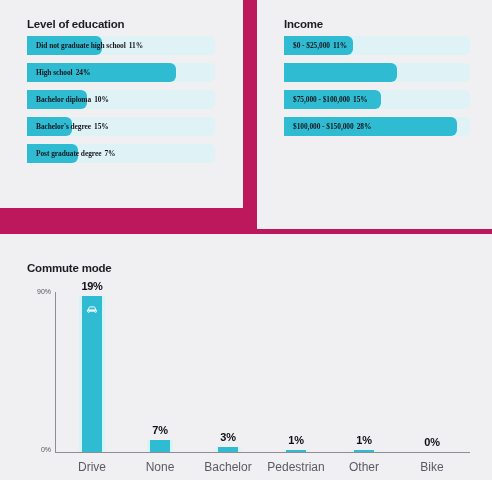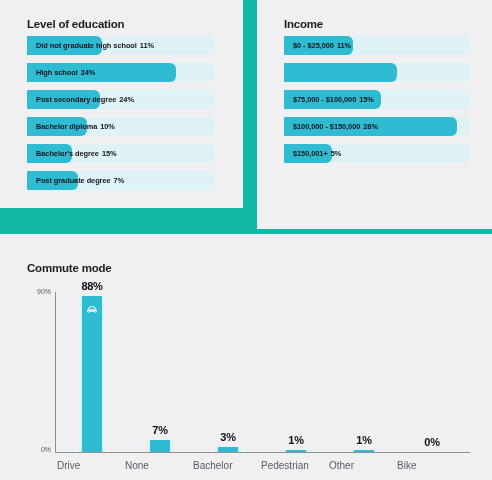--- a/index.html
+++ b/index.html
@@ -2,21 +2,21 @@
 <html><head>
 <meta charset="utf-8">
 <style>
   * { box-sizing: border-box; margin: 0; padding: 0; }
   html, body {
     width: 492px; height: 480px;
     background: #ffffff;
     font-family: "Liberation Sans", sans-serif;
     overflow: hidden;
   }
-  #root { position: relative; width: 492px; height: 480px; background:#14b8a6;padding-left:43px; }
+  #root { position: relative; width: 492px; height: 480px; background:#be185d;padding-left:43px; }
 
   
   .card { position: absolute; background: #f0f0f2; }
   #card-education { left: 0px;   top: 0px;   width: 243px; height: 208px; }
   #card-income    { left: 257px; top: 0px;   width: 235px; height: 229px; }
   #card-commute   { left: 0px;   top: 234px; width: 492px; height: 328px; }
 
   .card-title {
     position: absolute;
     font-size: 11.5px;
@@ -26,21 +26,21 @@
   }
   #title-education { left: 27px; top: 18px; }
   #title-income    { left: 27px; top: 18px; }
   #title-commute   { left: 27px; top: 28px; }
 
   
   .hbars { position: absolute; }
   #bars-education { left: 27px; top: 36px; width: 188px; }
   #bars-income    { left: 27px; top: 36px; width: 186px; }
 
-  .hrow { position: relative; height: 19px; margin-bottom: 8px; }
+  .hrow { position: relative; height: 19px; margin-bottom: 8px; font-family: Liberation Serif, serif; }
   .htrack {
     position: absolute; left: 0; top: 0;
     height: 19px; width: 100%;
     background: #dff3f7;
     border-radius: 0 5px 5px 0;
   }
   .hfill {
     position: absolute; left: 0; top: 0;
     height: 19px;
     background: #2fbcd2;
@@ -95,23 +95,23 @@
     background: #2fbcd2;
   }
   .vvalue {
     position: absolute;
     left: 0; width: 100%; text-align: center;
     font-size: 11px; font-weight: bold; color: #0e0e16;
     letter-spacing: -0.3px;
   }
   .vcat {
     position: absolute;
-    left: 0; width: 100%; 
+    left: 0; width: 100%; text-align: center;
     top: 168px;
-    font-size: 10px; color: #5a5a64;
+    font-size: 12px; color: #5a5a64;
   }
   .bar-icon {
     position: absolute;
     left: 50%; transform: translateX(-50%);
     width: 13px; height: 13px;
   }
   .bar-icon svg { display:block; width: 13px; height: 13px; }
 
   #watermark {
     position: absolute;
@@ -141,28 +141,20 @@
         <div class="hrow">
           <div class="htrack" style="background: rgb(223, 243, 247);"></div>
           <div class="hfill" style="width: 79%; background: rgb(47, 188, 210);"></div>
           <div class="hlabel">
             <span>High school</span>
             <span class="pct">24%</span>
           </div>
         </div>
         <div class="hrow">
           <div class="htrack" style="background: rgb(223, 243, 247);"></div>
-          <div class="hfill" style="width: 39%; background: rgb(47, 188, 210);"></div>
-          <div class="hlabel">
-            <span>Post secondary degree</span>
-            <span class="pct">24%</span>
-          </div>
-        </div>
-        <div class="hrow">
-          <div class="htrack" style="background: rgb(223, 243, 247);"></div>
           <div class="hfill" style="width: 32%; background: rgb(47, 188, 210);"></div>
           <div class="hlabel">
             <span>Bachelor diploma</span>
             <span class="pct">10%</span>
           </div>
         </div>
         <div class="hrow">
           <div class="htrack" style="background: rgb(223, 243, 247);"></div>
           <div class="hfill" style="width: 24%; background: rgb(47, 188, 210);"></div>
           <div class="hlabel">
@@ -203,47 +195,39 @@
             <span>$75,000 - $100,000</span>
             <span class="pct">15%</span>
           </div>
         </div>
         <div class="hrow">
           <div class="htrack" style="background: rgb(223, 243, 247);"></div>
           <div class="hfill" style="width: 93%; background: rgb(47, 188, 210);"></div>
           <div class="hlabel">
             <span>$100,000 - $150,000</span>
             <span class="pct">28%</span>
-          </div>
-        </div>
-        <div class="hrow">
-          <div class="htrack" style="background: rgb(223, 243, 247);"></div>
-          <div class="hfill" style="width: 26%; background: rgb(47, 188, 210);"></div>
-          <div class="hlabel">
-            <span>$150,001+</span>
-            <span class="pct">5%</span>
           </div>
         </div>
       </div>
   </div>
 
   <div class="card" id="card-commute">
     <div class="card-title" id="title-commute">Commute mode</div>
 
     <div id="commute-plot">
       <div id="y-axis-line"></div>
       <div id="x-axis-line"></div>
       <div class="ytick" id="ytick-top">90%</div>
       <div class="ytick" id="ytick-bottom">0%</div>
       <div id="commute-columns">
           <div class="vcol" style="left: 30px;">
             <div class="vcol-inner">
               <div class="vtrack" style="height: 156.444px; background: rgb(217, 244, 249);"></div>
               <div class="vfill" style="height: 156.444px; background: rgb(47, 188, 210);"></div>
-              <div class="vvalue" style="top: -12.4444px;">88%</div>
+              <div class="vvalue" style="top: -12.4444px;">19%</div>
               <div class="bar-icon" style="top: 9.55556px;">
                 <svg viewBox="0 0 24 24" fill="none" stroke="#ffffff" stroke-width="1.8" stroke-linecap="round" stroke-linejoin="round">
                   <path d="M4 15h16v3a1 1 0 0 1-1 1h-1a1 1 0 0 1-1-1v-1H7v1a1 1 0 0 1-1 1H5a1 1 0 0 1-1-1z"></path>
                   <path d="M5 15l1.6-4.6A2 2 0 0 1 8.5 9h7a2 2 0 0 1 1.9 1.4L19 15"></path>
                   <path d="M6.5 15h11"></path>
                 </svg>
               </div>
               <div class="vcat">Drive</div>
             </div>
           </div>

